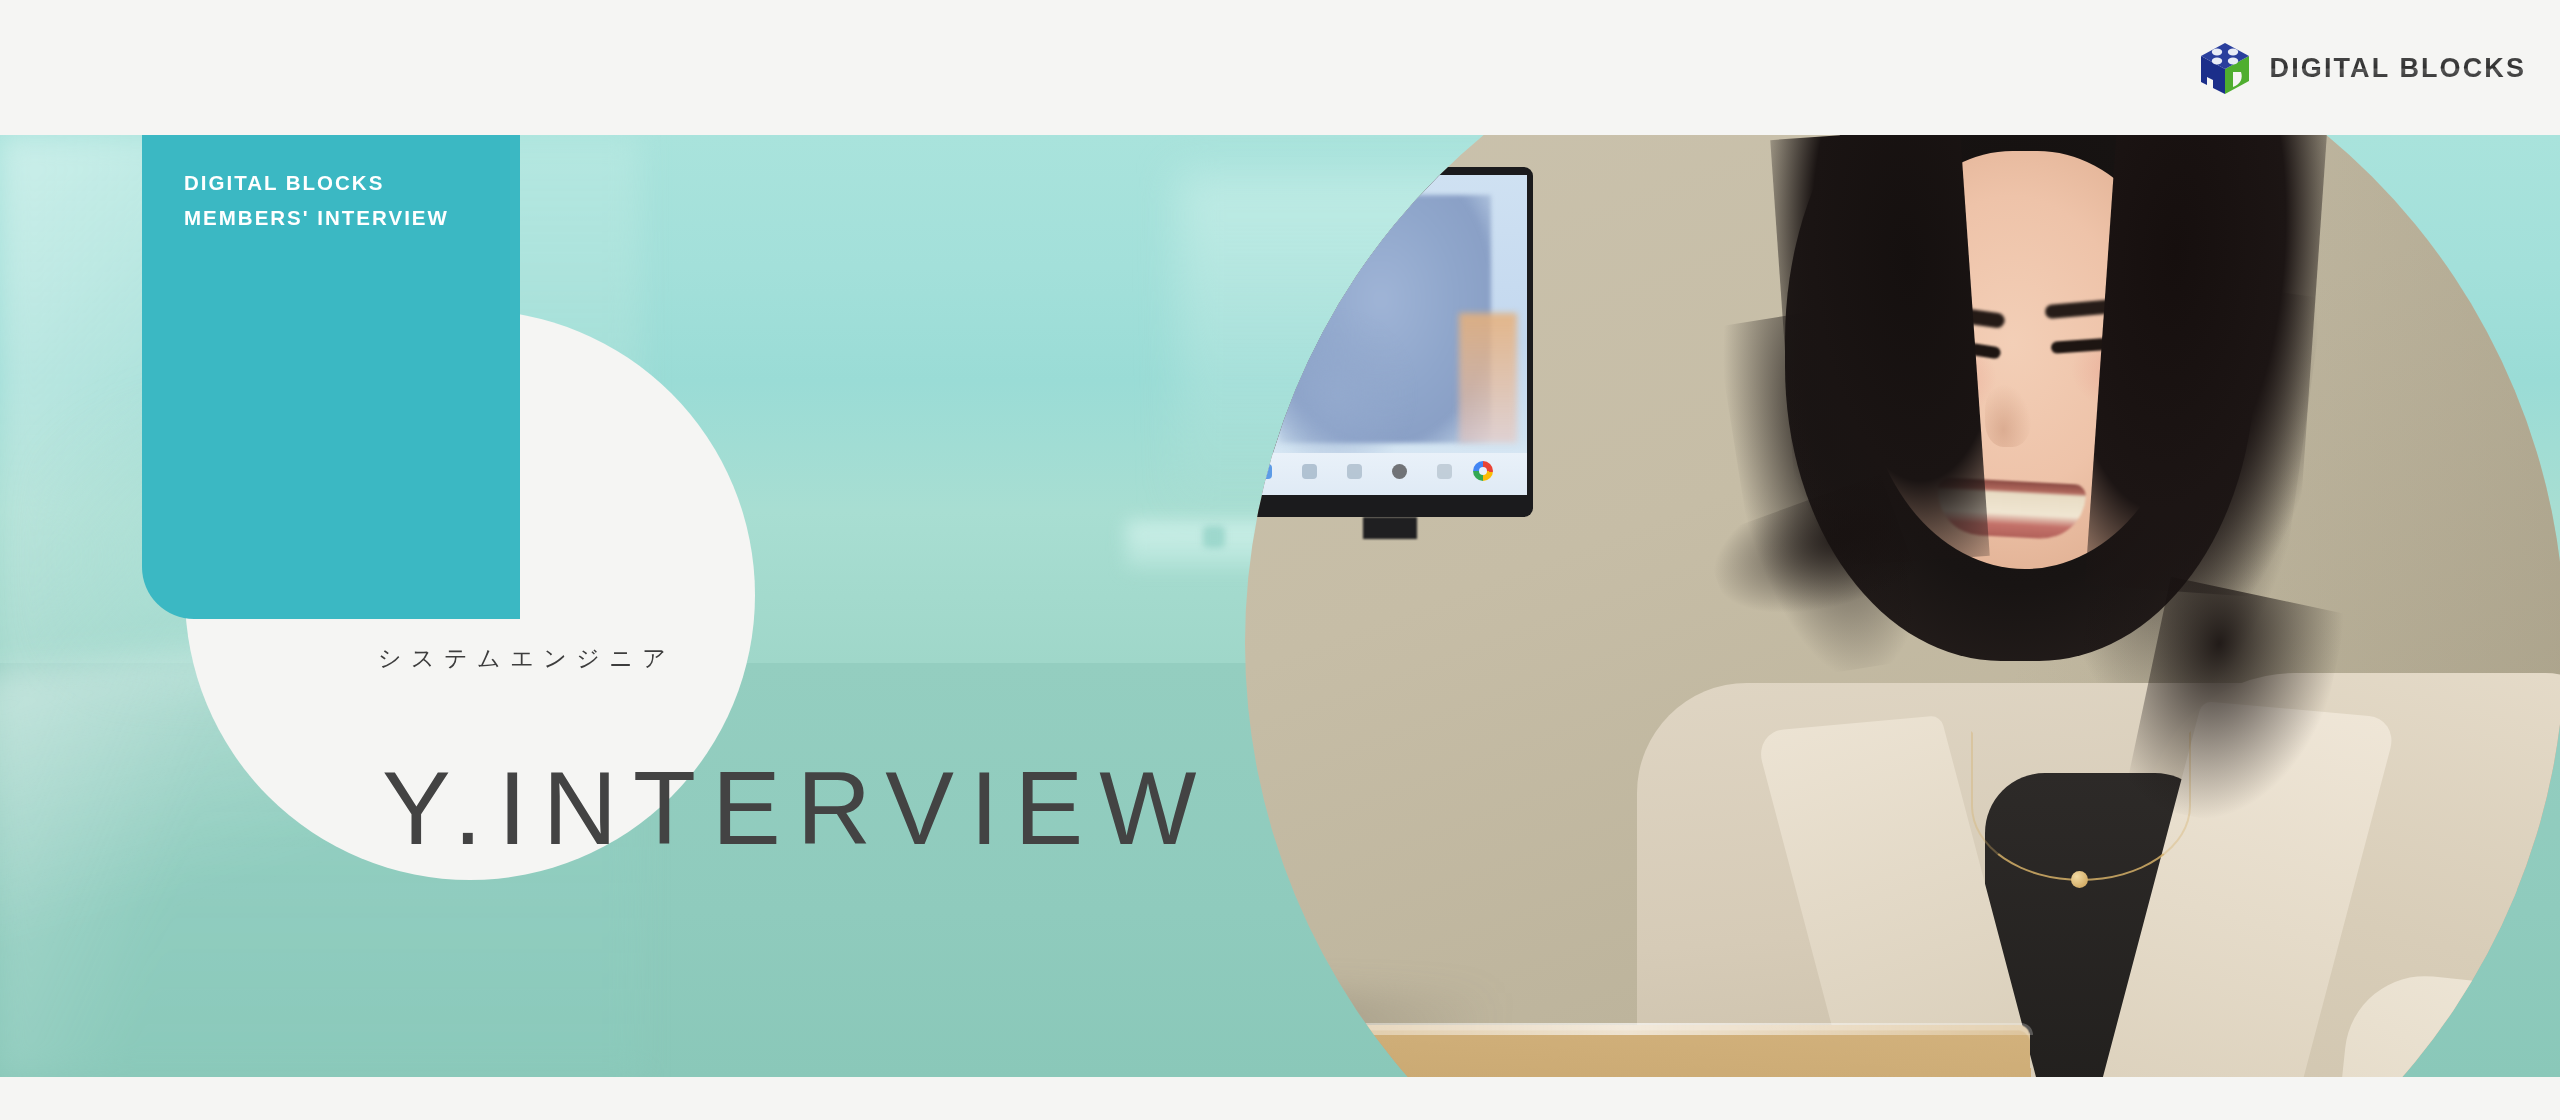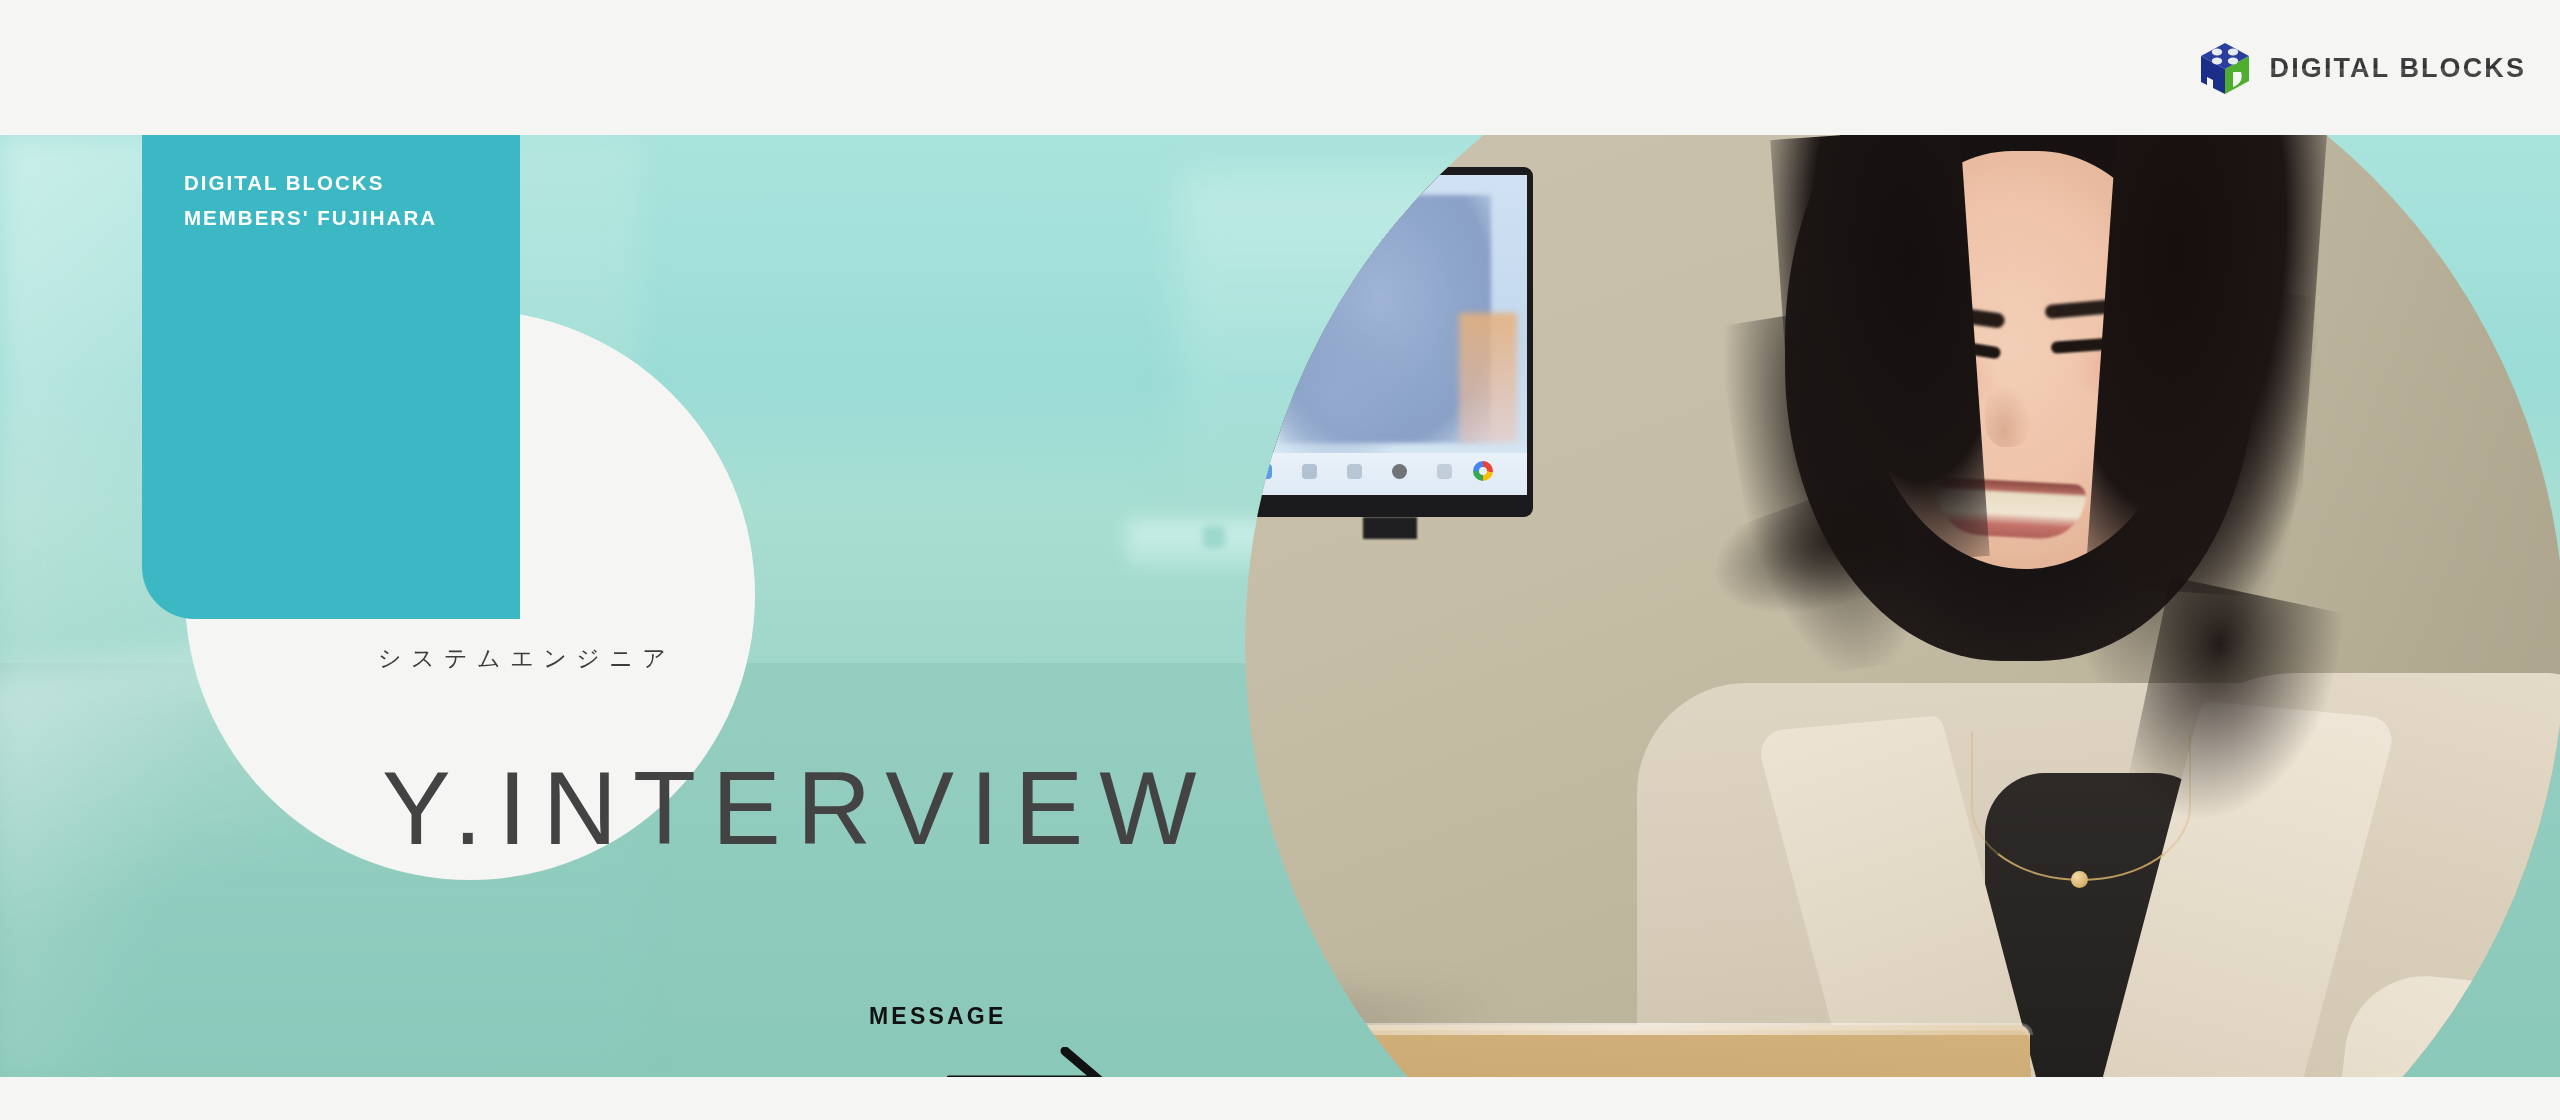--- a/index.html
+++ b/index.html
@@ -413,30 +413,23 @@
       <div class="ph ph-laptop"></div>
       <div class="ph ph-laptop-edge"></div>
 
     </div>
 
     <div class="name-circle"></div>
 
     <div class="badge">
       <div class="badge-text">
         <span>DIGITAL BLOCKS</span>
-        <span>MEMBERS' FUJIHARA</span>
+        <span>MEMBERS' INTERVIEW</span>
       </div>
     </div>
 
     <div class="role">システムエンジニア</div>
     <div class="person-name">Y.INTERVIEW</div>
 
-    <a class="message-link" href="#">
-      <span class="message-label">MESSAGE</span>
-      <svg class="message-arrow" width="160" height="40" viewBox="0 0 160 40">
-        <path d="M2 33 H150" stroke="#111111" stroke-width="9" stroke-linecap="round" fill="none"></path>
-        <path d="M118 4 L152 33" stroke="#111111" stroke-width="9" stroke-linecap="round" fill="none"></path>
-      </svg>
-    </a>
   </div>
 
   <div class="bottom-strip"></div>
 </div>
 
 </body></html>

